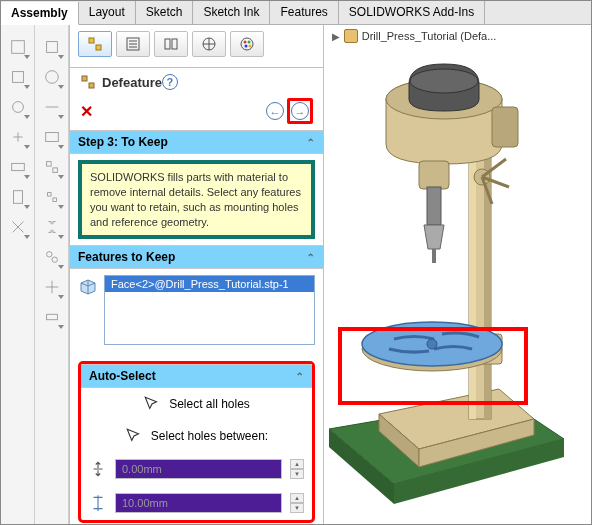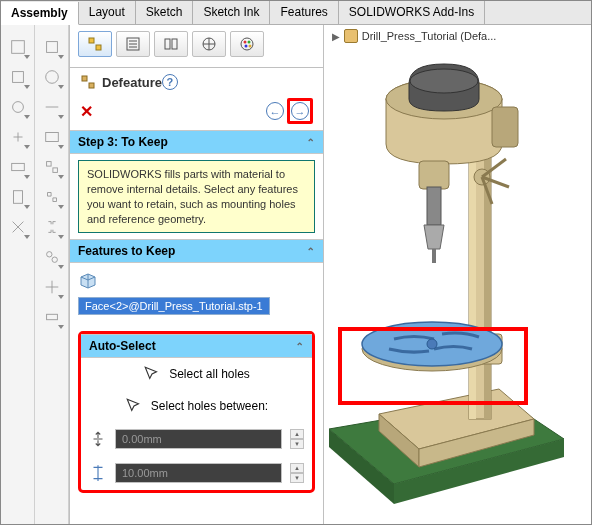--- a/index.html
+++ b/index.html
@@ -33,33 +33,33 @@
 .def-row2 { display: flex; justify-content: space-between; align-items: center; margin-top: 6px; padding: 2px 0; }
 .help-icon { width: 16px; height: 16px; border: 1px solid #4a7ab8; border-radius: 50%; color: #4a7ab8; font-size: 11px; font-weight: bold; display: flex; align-items: center; justify-content: center; }
 .close-x { color: #d00000; font-size: 16px; font-weight: bold; cursor: pointer; }
 .nav-arrows { display: flex; gap: 3px; align-items: center; }
 .arrow-btn { width: 18px; height: 18px; border: 1px solid #4a7ab8; border-radius: 50%; display: flex; align-items: center; justify-content: center; color: #4a7ab8; font-size: 11px; cursor: pointer; }
 .red-highlight { border: 3px solid #ff0000; border-radius: 2px; padding: 1px; }
 
 .section-header { background: #7dd3fc; padding: 4px 8px; font-size: 12px; font-weight: bold; border-top: 1px solid #c8c8c8; border-bottom: 1px solid #c8c8c8; display: flex; justify-content: space-between; align-items: center; }
 .chev { color: #666; font-size: 10px; }
 
-.instruction-box { background: #ffffcc; border: 1px solid #0f766e; margin: 6px 8px; padding: 6px 8px; font-size: 11px; line-height: 1.35; color: #333; }
+.instruction-box { background: #ffffcc; border: 4px solid #0f766e; margin: 6px 8px; padding: 6px 8px; font-size: 11px; line-height: 1.35; color: #333; }
 
 .features-keep { padding: 6px 8px 10px; }
-.keep-row { display: flex; align-items: flex-start; gap: 6px; flex-direction: column; }
+.keep-row { display: flex; align-items: flex-start; gap: 6px; }
 .keep-icon { width: 20px; height: 20px; flex-shrink: 0; margin-top: 2px; }
 .selection-box { flex: 1; border: 1px solid #8faed1; background: #fff; height: 70px; overflow: hidden; }
 .sel-item { background: #3a7bd5; color: #fff; padding: 2px 6px; font-size: 11px; white-space: nowrap; }
 
 .auto-select-wrap { margin: 6px 8px 8px; border: 3px solid #ff0000; border-radius: 5px; }
 .auto-select { }
 .as-row { padding: 7px 8px; display: flex; align-items: center; gap: 8px; justify-content: center; }
 .as-icon { width: 18px; height: 18px; display: flex; align-items: center; justify-content: center; flex-shrink: 0; }
-.as-input { flex: 1; border: 1px solid #c0c0c0; background: #404040; color: #999; padding: 3px 6px; font-size: 11px; }
+.as-input { flex: 1; border: 1px solid #c0c0c0; background: #4c1d95; color: #999; padding: 3px 6px; font-size: 11px; }
 .spinner { width: 14px; display: flex; flex-direction: column; }
 .spin-btn { height: 10px; border: 1px solid #c0c0c0; font-size: 7px; text-align: center; line-height: 7px; color: #666; background: #f0f0f0; }
 
 
 .viewport { flex: 1; position: relative; background: #fff; }
 .flyout-label { position: absolute; top: 4px; left: 8px; display: flex; align-items: center; gap: 4px; font-size: 11px; color: #333; }
 .assy-icon { width: 14px; height: 14px; background: #e8c070; border: 1px solid #9a7a30; border-radius: 2px; }
 .tri { color: #666; font-size: 10px; }
 
 .model-area { position: absolute; top: 24px; left: 0; right: 0; bottom: 0; }

